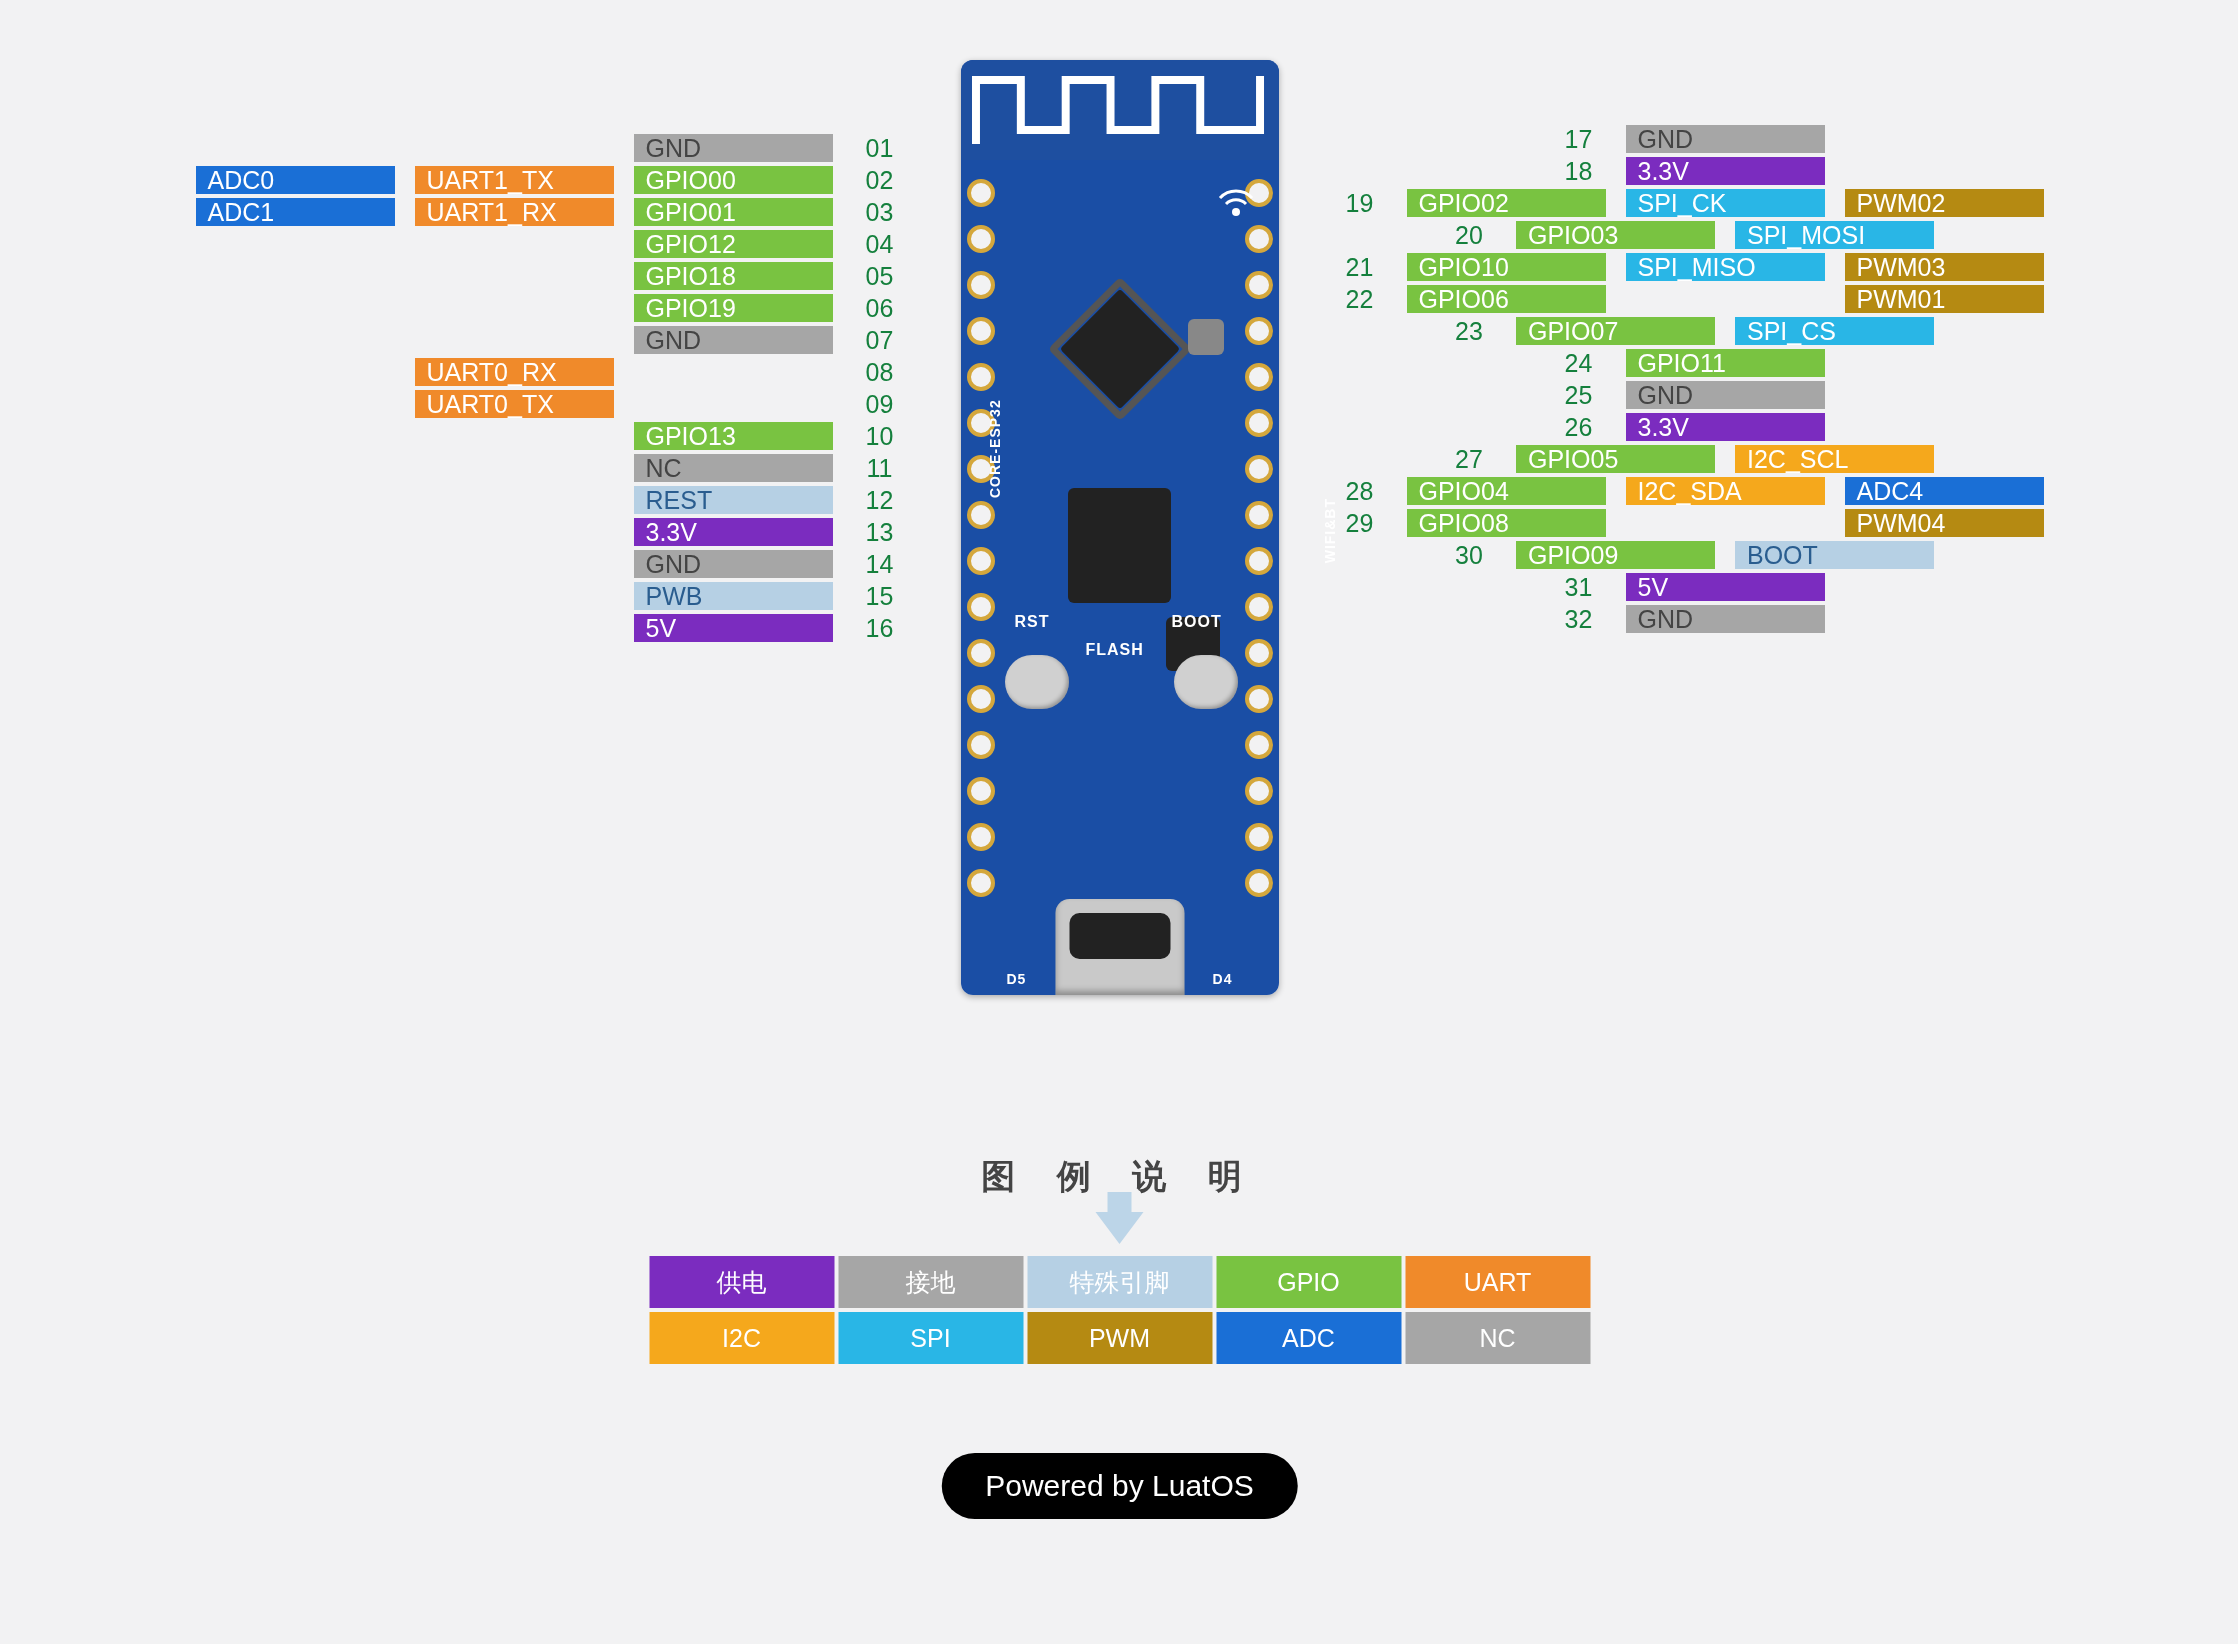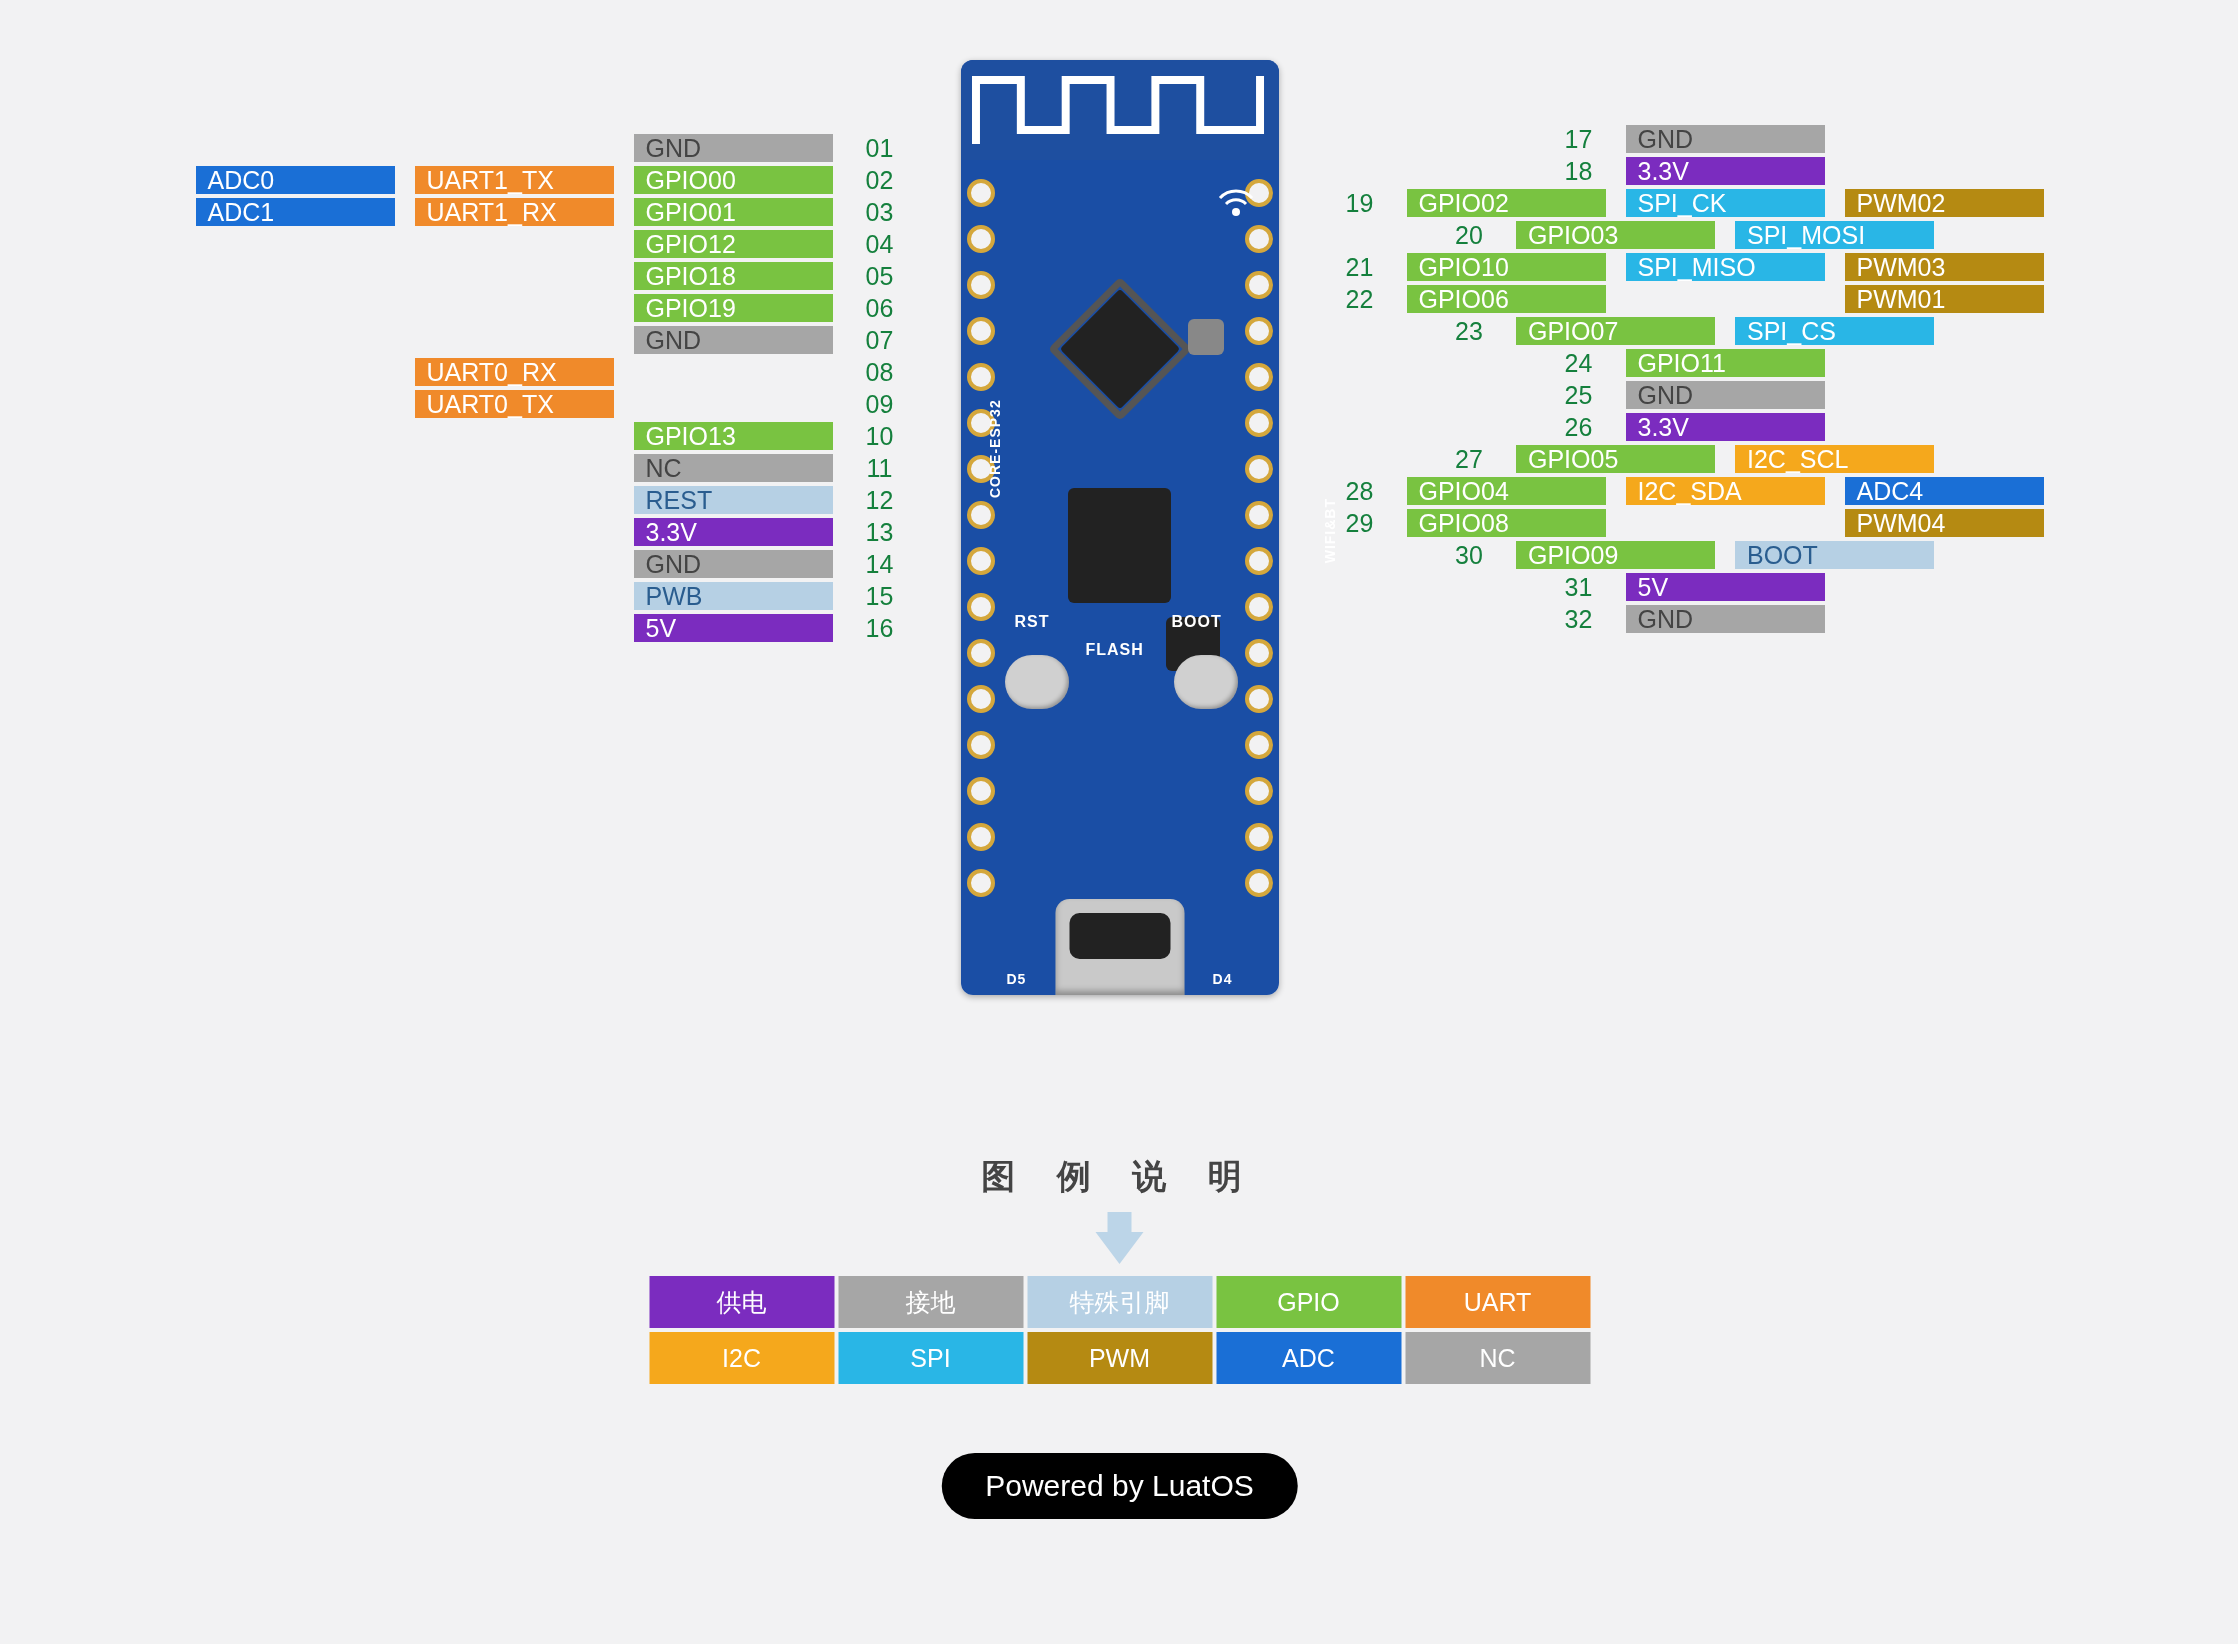--- a/index.html
+++ b/index.html
@@ -127,21 +127,21 @@
     left: 50%;
     transform: translateX(-50%);
     text-align: center;
     width: 1095px;
   }
   .legend-title {
     font-size: 34px;
     letter-spacing: 16px;
     font-weight: 700;
     color: #444;
-    margin-bottom: 32px;
+    margin-bottom: 12px;
   }
   .arrow {
     width:0; height:0; margin:0 auto 12px;
     border-left: 24px solid transparent;
     border-right:24px solid transparent;
     border-top: 32px solid #bcd5e8;
     position: relative;
   }
   .arrow::before{
     content:""; position:absolute; top:-52px; left:-12px; width:24px; height:22px; background:#bcd5e8;

